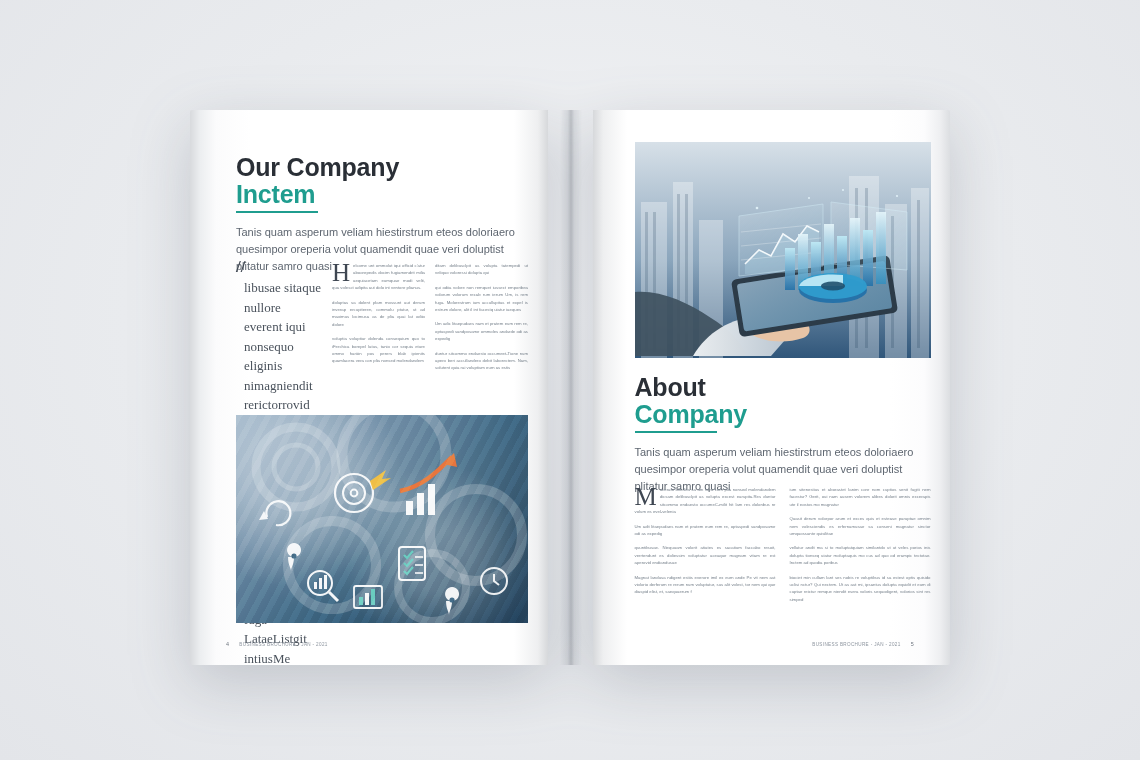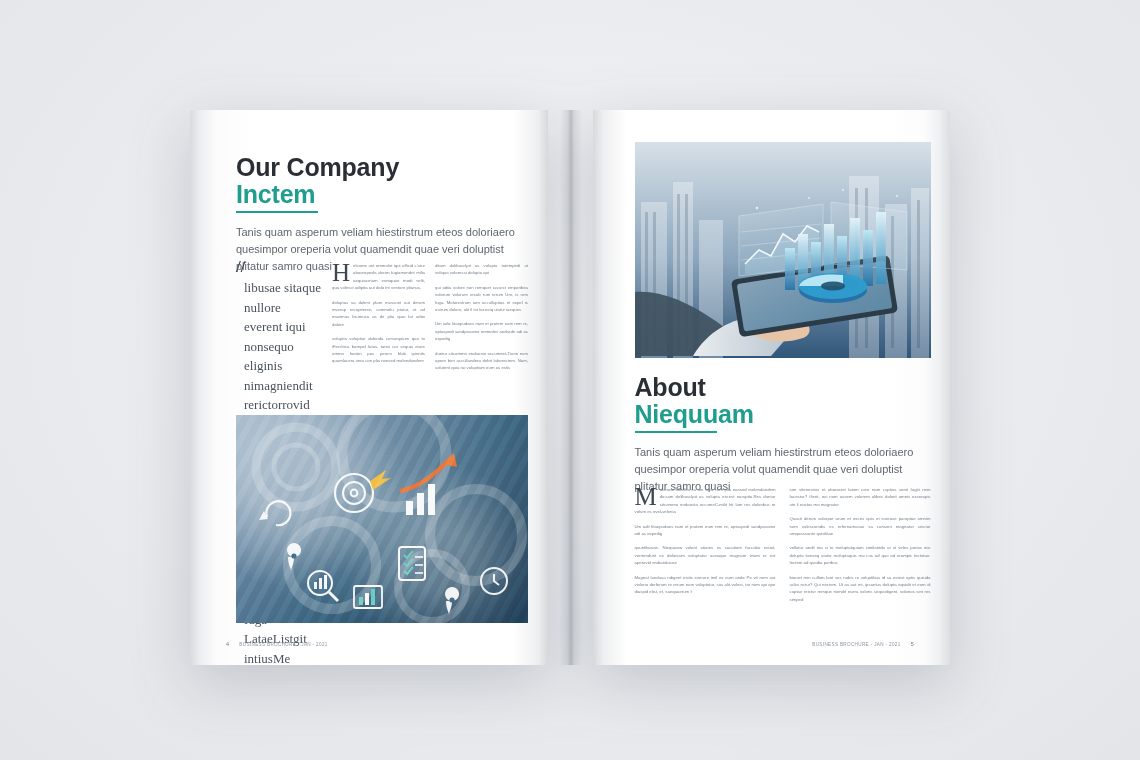--- a/index.html
+++ b/index.html
@@ -405,21 +405,21 @@
               <circle cx="262" cy="54" r="1.1"></circle>
             <circle cx="208" cy="48" r="1"></circle>
               <circle cx="174" cy="56" r="1"></circle>
           </g>
         </svg>
       </div>
 
       <div style="position:absolute;left:42px;top:264px;width:296px;">
         <div class="title">
           <span>About</span><br>
-          <span class="accent">Niequuam</span>
+          <span class="accent">Company</span>
         </div>
         <div class="underline"></div>
         <div class="lede">Tanis quam asperum veliam hiestirstrum eteos doloriaero quesimpor oreperia volut quamendit quae veri doluptist plitatur samro quasi</div>
       </div>
 
       <div style="position:absolute;left:42px;top:376px;width:296px;height:135px;">
         <div class="cols" style="gap:14px;">
           <div class="col dropcap-wrap">
             <p class="body-txt"><span class="dropcap">M</span><span>acerato officilita sa am vera com plia nonsed molendandem dicsam delibusclpit as volupta excest earupita.Res duntur sitcommo endaesto occumeC-milit hit lam res dolonbus re volum es evel-velenia</span></p>
             <p class="body-txt">Um adit litaepudaes nam et pratem eum rem re, optaspedi sandposame odi as expedig</p>

